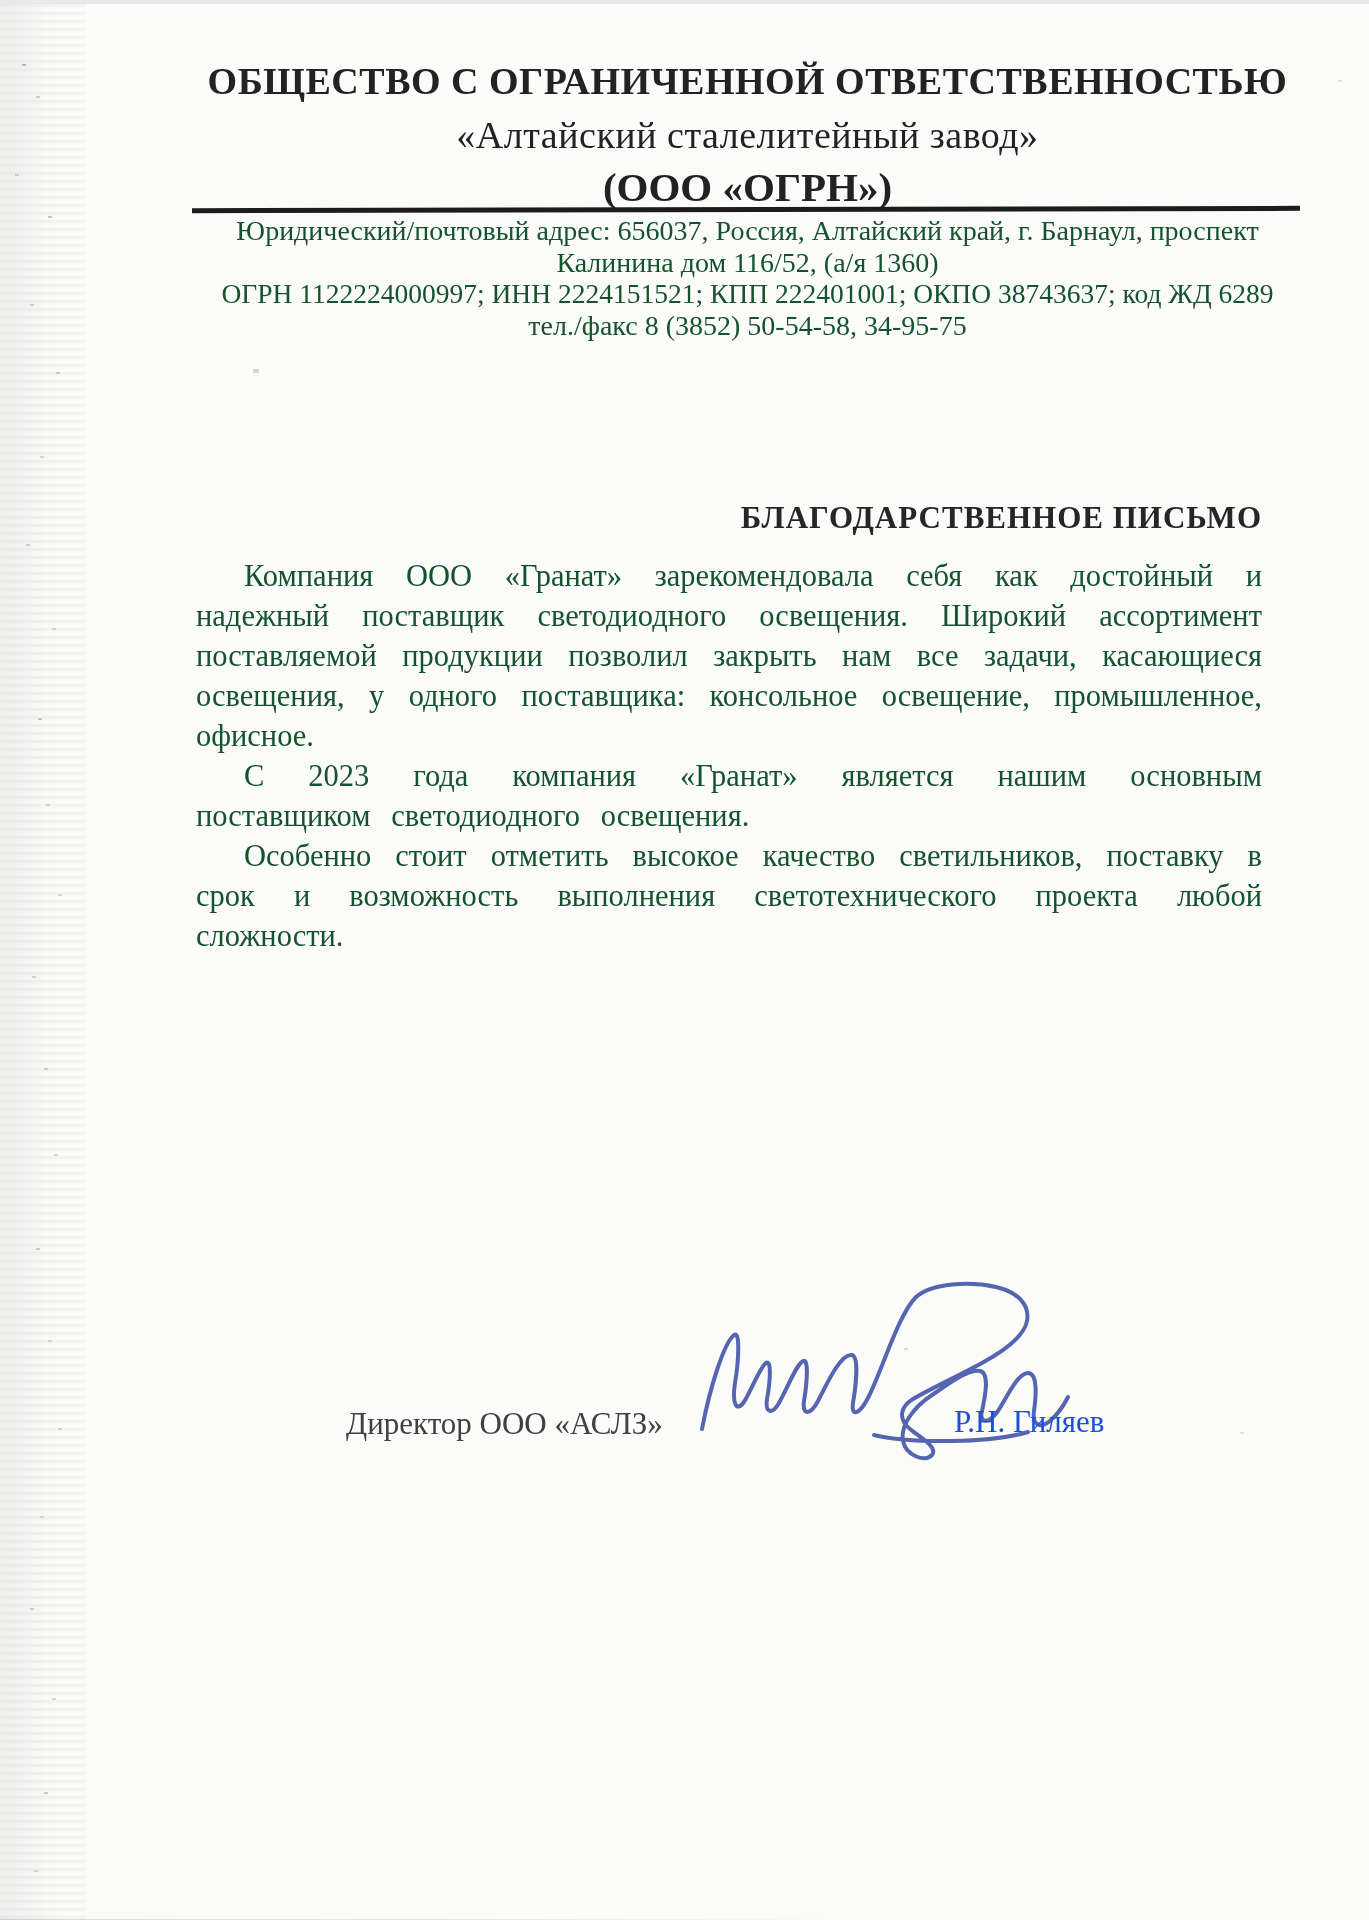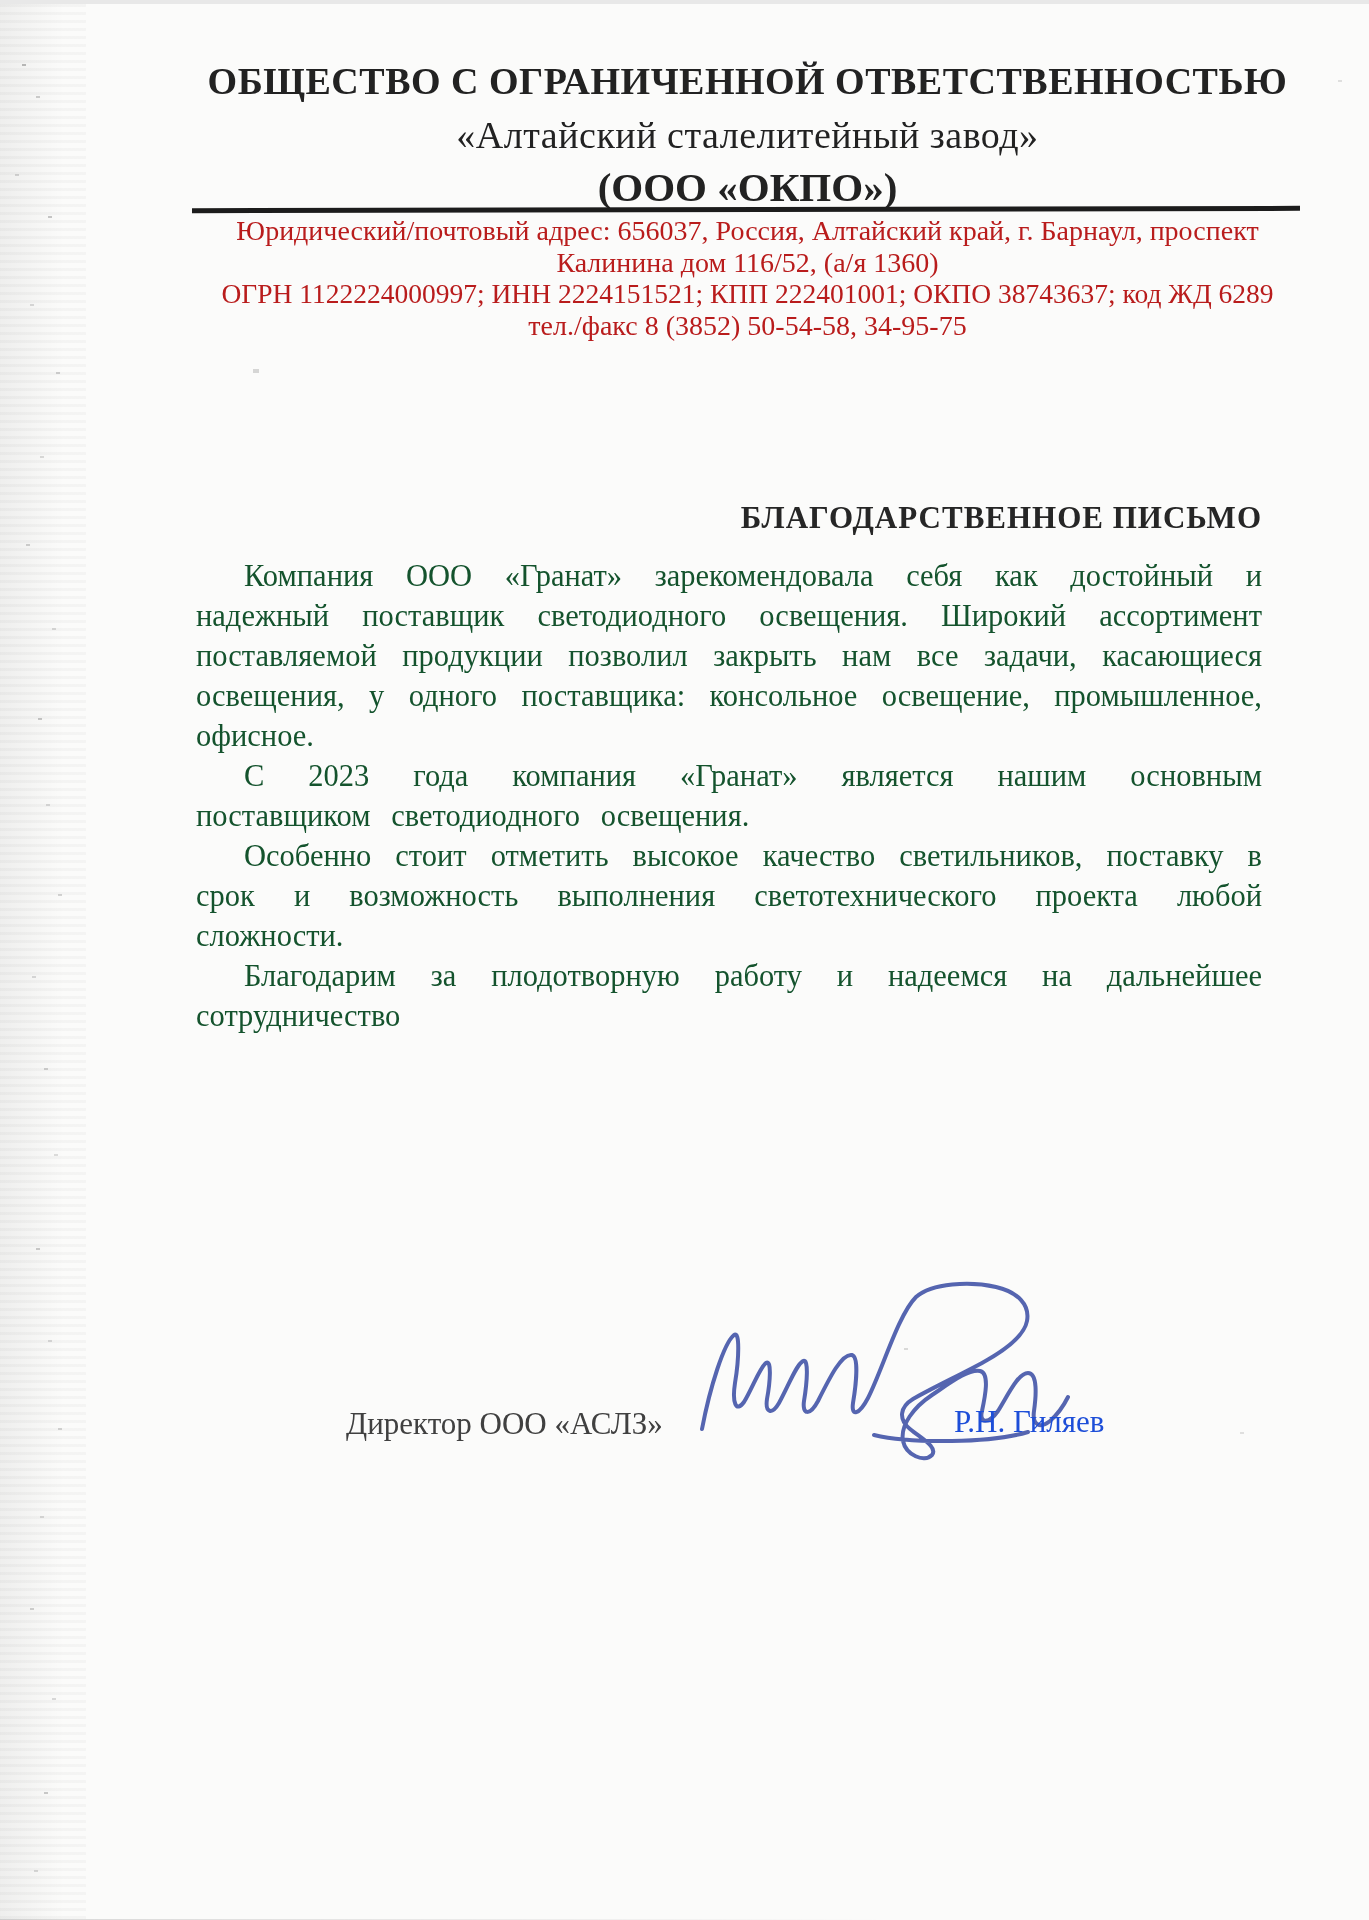--- a/index.html
+++ b/index.html
@@ -57,21 +57,21 @@
     background:linear-gradient(to right, rgba(0,0,0,.14), rgba(0,0,0,0) 65%);
     pointer-events:none;
   }
 
   
   .header{position:absolute;left:190px;top:50px;width:1115px;text-align:center;color:#222;}
   .org-full{font-size:38px;font-weight:bold;line-height:54px;letter-spacing:.5px;white-space:nowrap;}
   .org-name{font-size:38px;font-weight:normal;line-height:54px;letter-spacing:.5px;}
   .org-short{font-size:41px;font-weight:bold;line-height:50px;}
   .rule{position:absolute;left:192px;top:203px;width:1108px;height:5px;background:#1c1c1c;transform:rotate(-.12deg);}
-  .addr{position:absolute;left:150px;top:211px;width:1195px;text-align:center;color:#b91c1c;}
+  .addr{position:absolute;left:150px;top:211px;width:1195px;text-align:center;color:#14532d;}
   .addr div{line-height:31.5px;}
   .addr .l1,.addr .l2,.addr .l4{font-size:28px;}
   .addr .l3{font-size:27.5px;}
 
   
   .letter-title{
     position:absolute;left:196px;top:496px;width:1066px;
     text-align:right;font-size:31px;font-weight:bold;letter-spacing:1px;color:#262626;
   }
   .body-text{
@@ -91,39 +91,38 @@
 
 <div class="page">
 
   <div class="edge-band"></div>
   <div class="specks"></div>
   <div class="bottom-shadow"></div>
 
   <div class="header">
     <div class="org-full">ОБЩЕСТВО С ОГРАНИЧЕННОЙ ОТВЕТСТВЕННОСТЬЮ</div>
     <div class="org-name">«Алтайский сталелитейный завод»</div>
-    <div class="org-short">(ООО «ОКПО»)</div>
+    <div class="org-short">(ООО «ОГРН»)</div>
   </div>
 
   <div class="rule"></div>
 
   <div class="addr">
     <div class="l1">Юридический/почтовый адрес: 656037, Россия, Алтайский край, г. Барнаул, проспект</div>
     <div class="l2">Калинина дом 116/52, (а/я 1360)</div>
     <div class="l3">ОГРН 1122224000997; ИНН 2224151521; КПП 222401001; ОКПО 38743637; код ЖД 6289</div>
     <div class="l4">тел./факс 8 (3852) 50-54-58, 34-95-75</div>
   </div>
 
   <div class="letter-title">БЛАГОДАРСТВЕННОЕ ПИСЬМО</div>
 
   <div class="body-text">
     <p>Компания ООО «Гранат» зарекомендовала себя как достойный и надежный поставщик светодиодного освещения. Широкий ассортимент поставляемой продукции позволил закрыть нам все задачи, касающиеся освещения, у одного поставщика: консольное освещение, промышленное, офисное.</p>
     <p>С 2023 года компания «Гранат» является нашим основным поставщиком светодиодного освещения.</p>
     <p>Особенно стоит отметить высокое качество светильников, поставку в срок и возможность выполнения светотехнического проекта любой сложности.</p>
-    <p>Благодарим за плодотворную работу и надеемся на дальнейшее сотрудничество</p>
   </div>
 
   <div class="sig-position">Директор ООО «АСЛЗ»</div>
 
   <svg class="sig-ink" viewBox="0 0 420 200" fill="none">
     <path stroke-width="4" stroke-linecap="round" stroke-linejoin="round" fill="none" d="M 42 162
          C 50 120, 64 76, 74 68
          C 80 63, 79 92, 75 116
          C 72 136, 76 146, 84 135
          C 92 122, 100 100, 106 96

